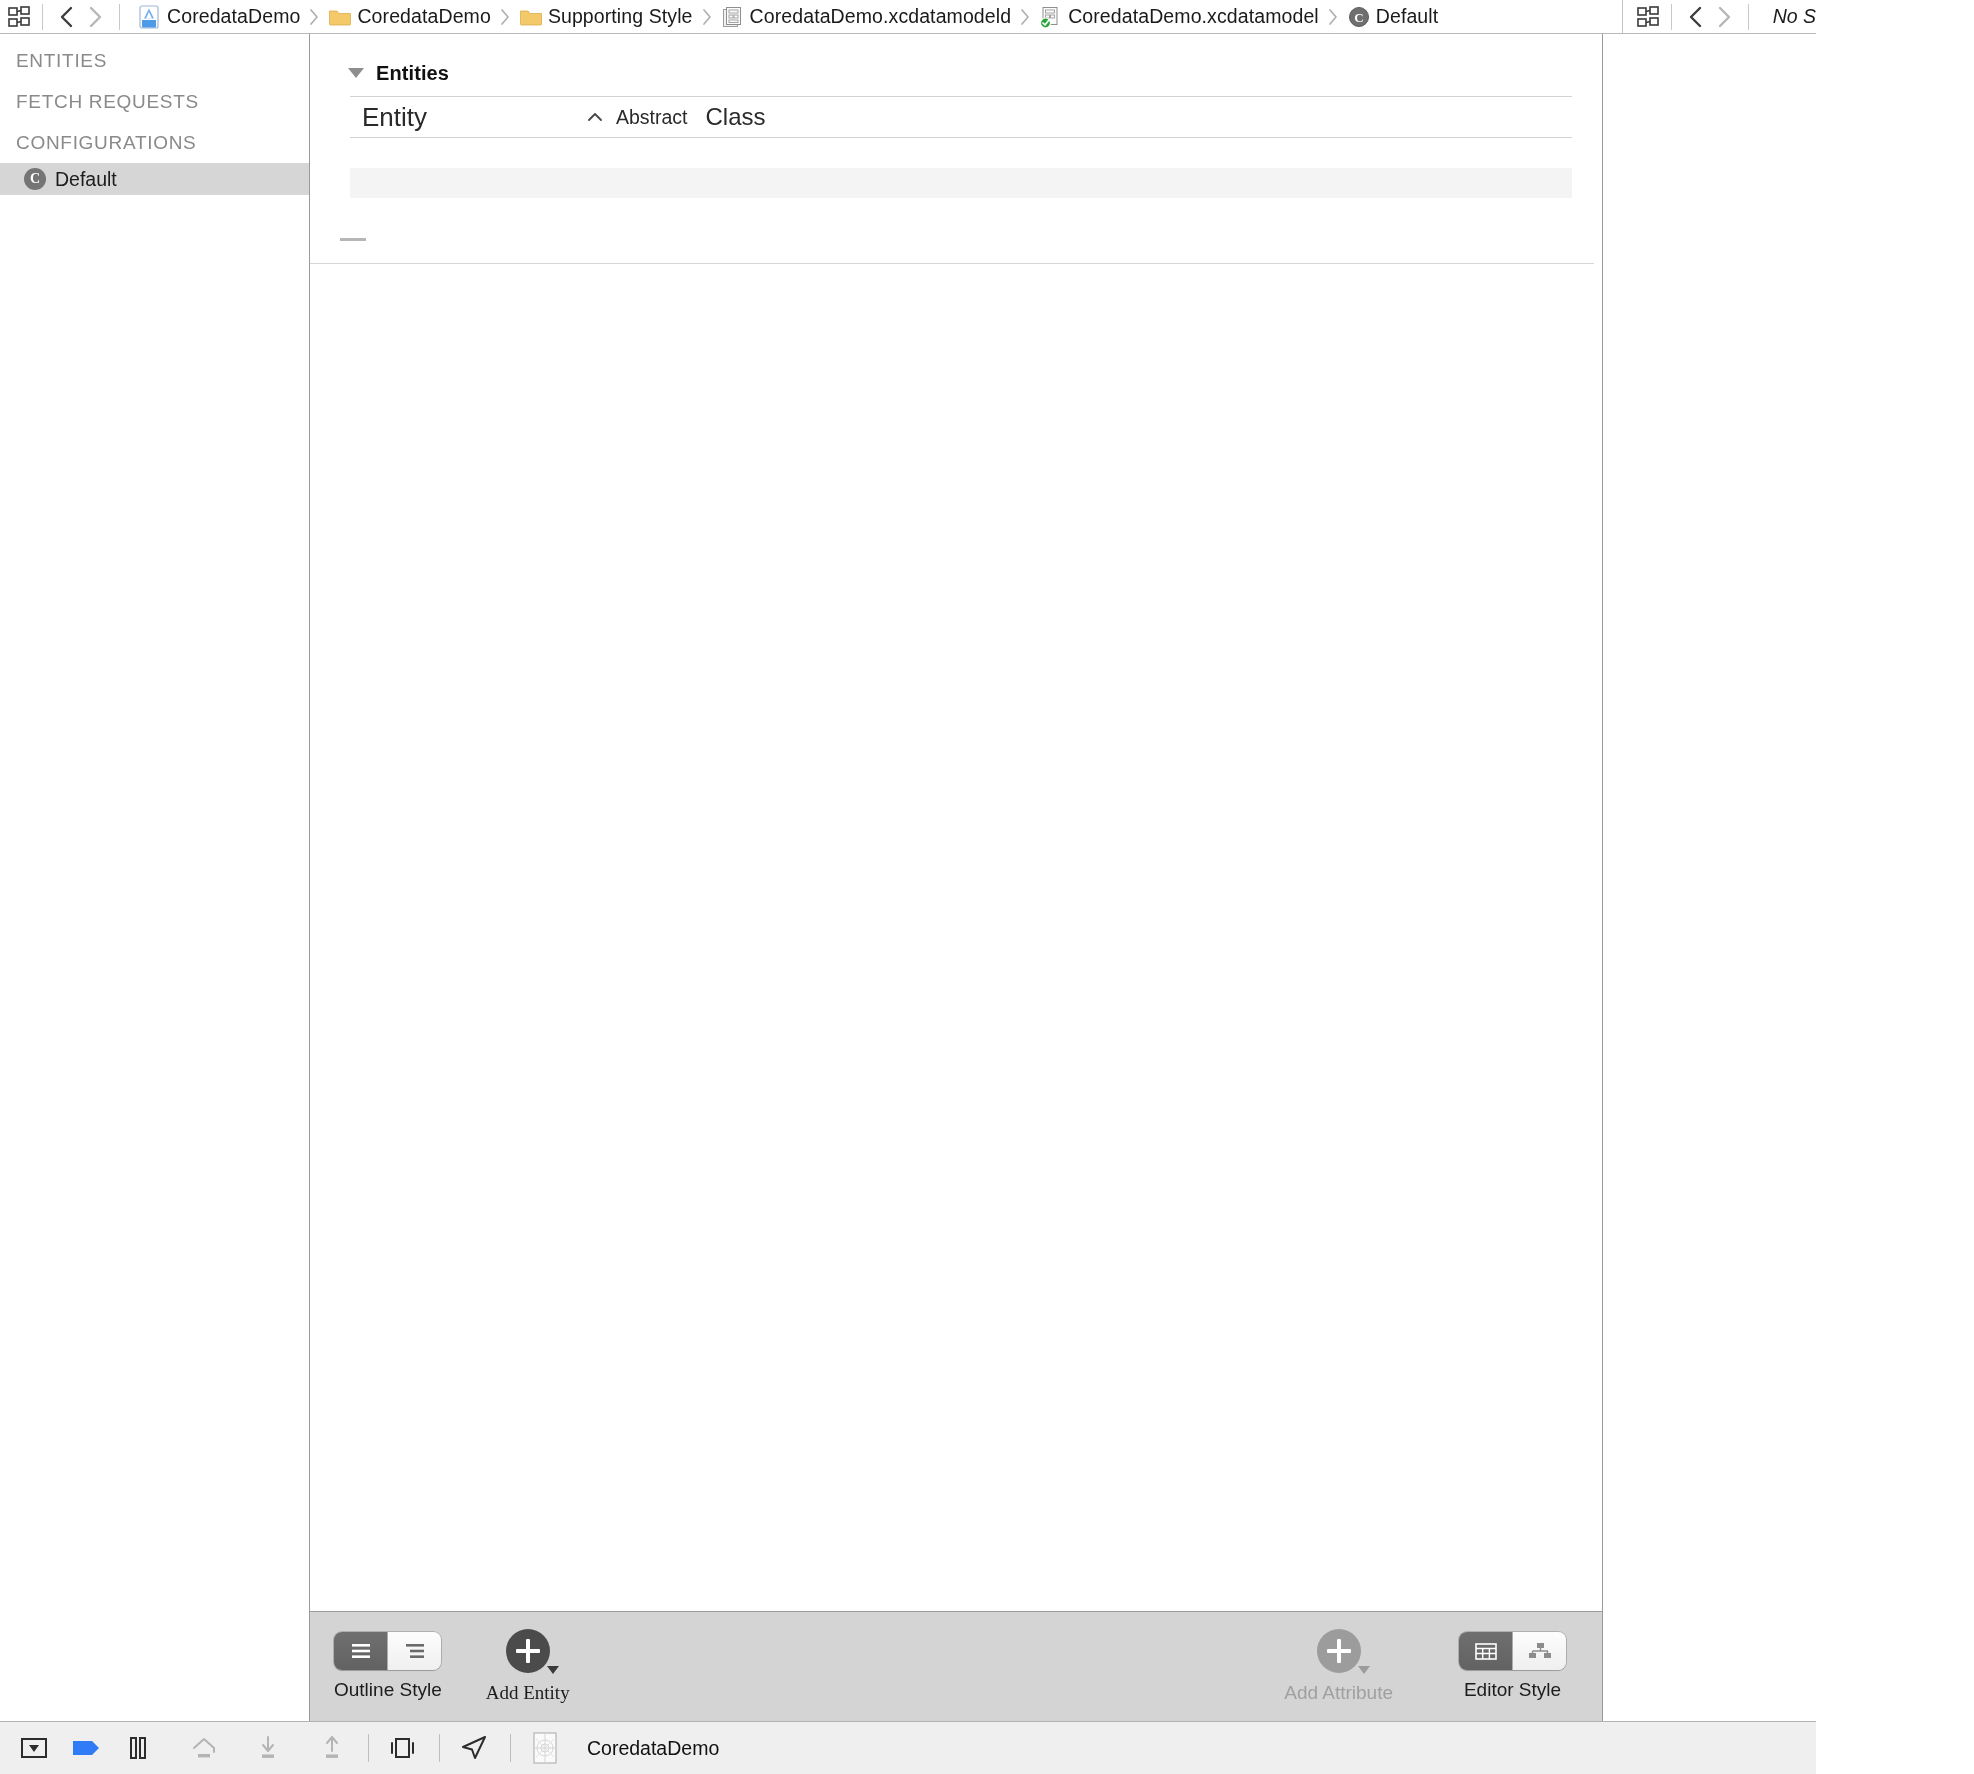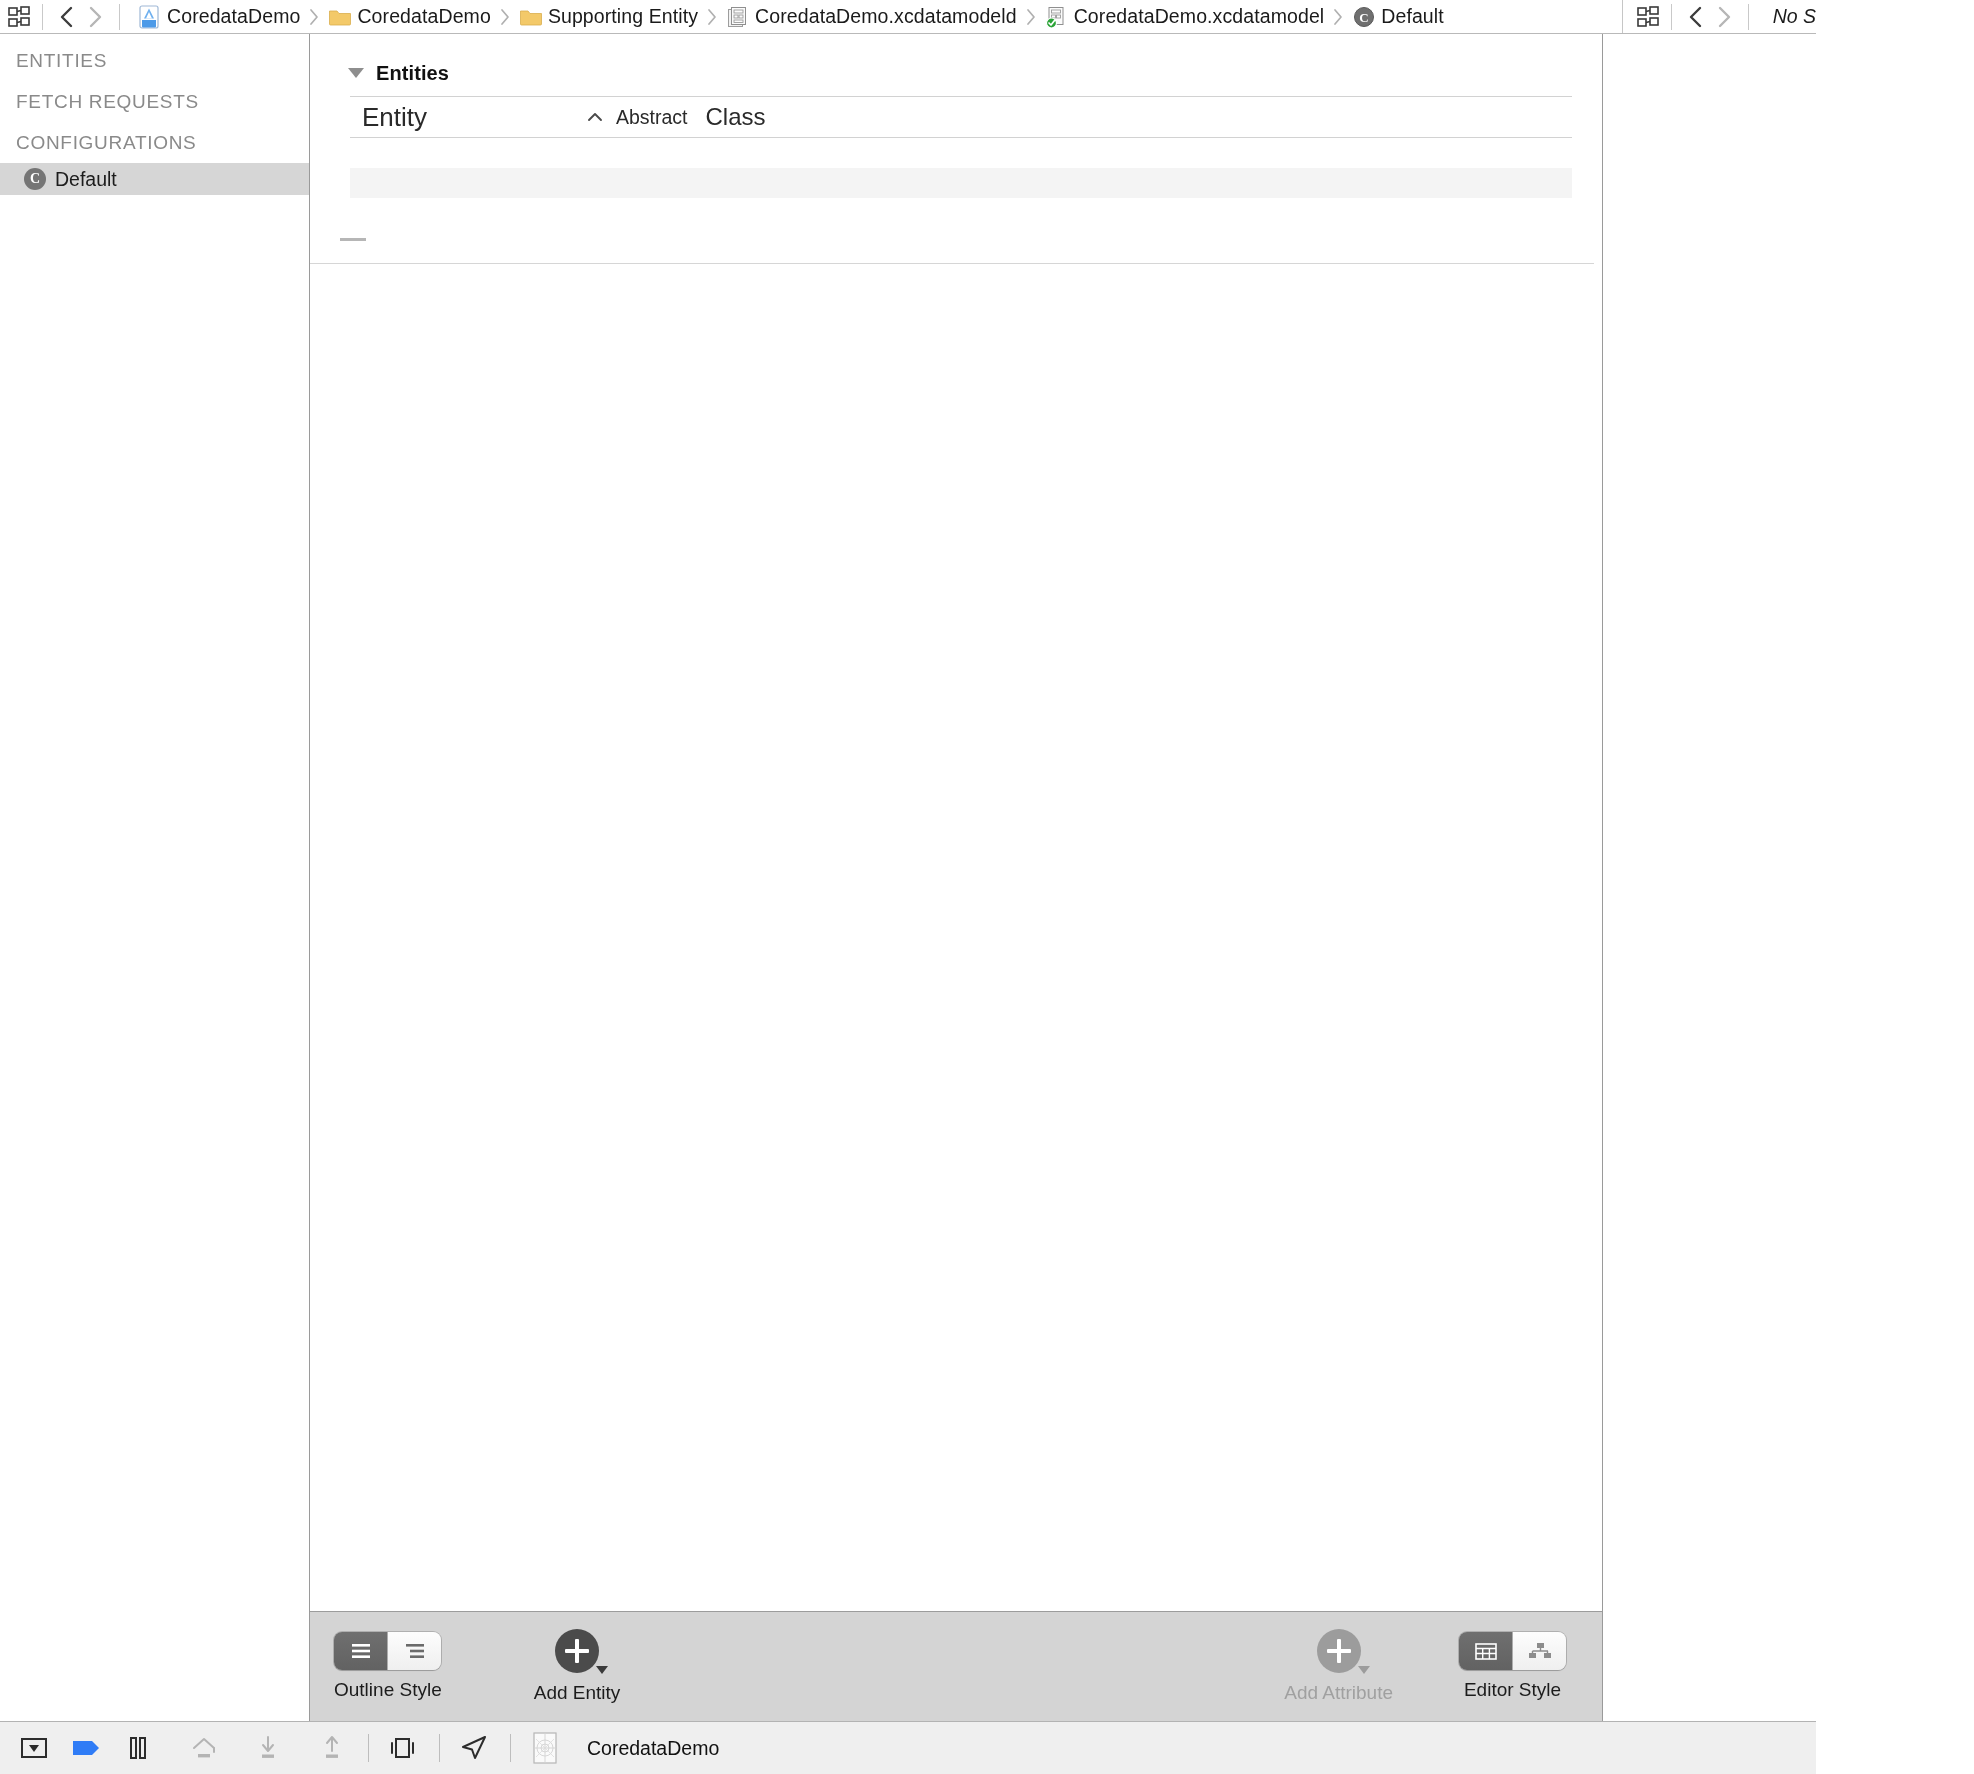--- a/index.html
+++ b/index.html
@@ -423,21 +423,21 @@
               <polyline points="2,3 8,10 2,17" fill="none" stroke="#b0b0b0" stroke-width="1.7" stroke-linecap="round" stroke-linejoin="round"></polyline>
             </svg>
         </span>
 
         <div class="crumb">
           <span class="crumb-icon">
             <svg width="24" height="24" viewBox="0 0 24 24">
               <path d="M1.5 6 L9 6 L11 8.5 L22.5 8.5 L22.5 19 Q22.5 20 21.5 20 L2.5 20 Q1.5 20 1.5 19 Z" fill="#f3c969" stroke="#d9ad4d" stroke-width="0.8"></path>
             </svg>
           </span>
-          <span class="crumb-label">Supporting Entity</span>
+          <span class="crumb-label">Supporting Style</span>
         </div>
         <span class="crumb-sep">
           <svg width="10" height="20" viewBox="0 0 10 20">
               <polyline points="2,3 8,10 2,17" fill="none" stroke="#b0b0b0" stroke-width="1.7" stroke-linecap="round" stroke-linejoin="round"></polyline>
             </svg>
         </span>
 
         <div class="crumb">
           <span class="crumb-icon">
             <svg width="24" height="24" viewBox="0 0 24 24">
@@ -573,21 +573,21 @@
               <svg width="26" height="20" viewBox="0 0 26 20">
                 <rect x="4" y="3" width="18" height="2.6" fill="#6a6a6a"></rect>
                 <rect x="8" y="8.7" width="14" height="2.6" fill="#6a6a6a"></rect>
                 <rect x="8" y="14.4" width="14" height="2.6" fill="#6a6a6a"></rect>
               </svg>
             </div>
           </div>
           <span class="tb-label">Outline Style</span>
         </div>
 
-        <div class="tb-group" style="margin-left:92px;">
+        <div class="tb-group" style="margin-left:44px;font-family:Liberation Serif, serif;">
           <div class="plus-wrap">
             <span class="plus-btn"></span>
             <span class="plus-caret"></span>
           </div>
           <span class="tb-label">Add Entity</span>
         </div>
 
         <div style="flex:1 1 auto;"></div>
 
         <div class="tb-group">

